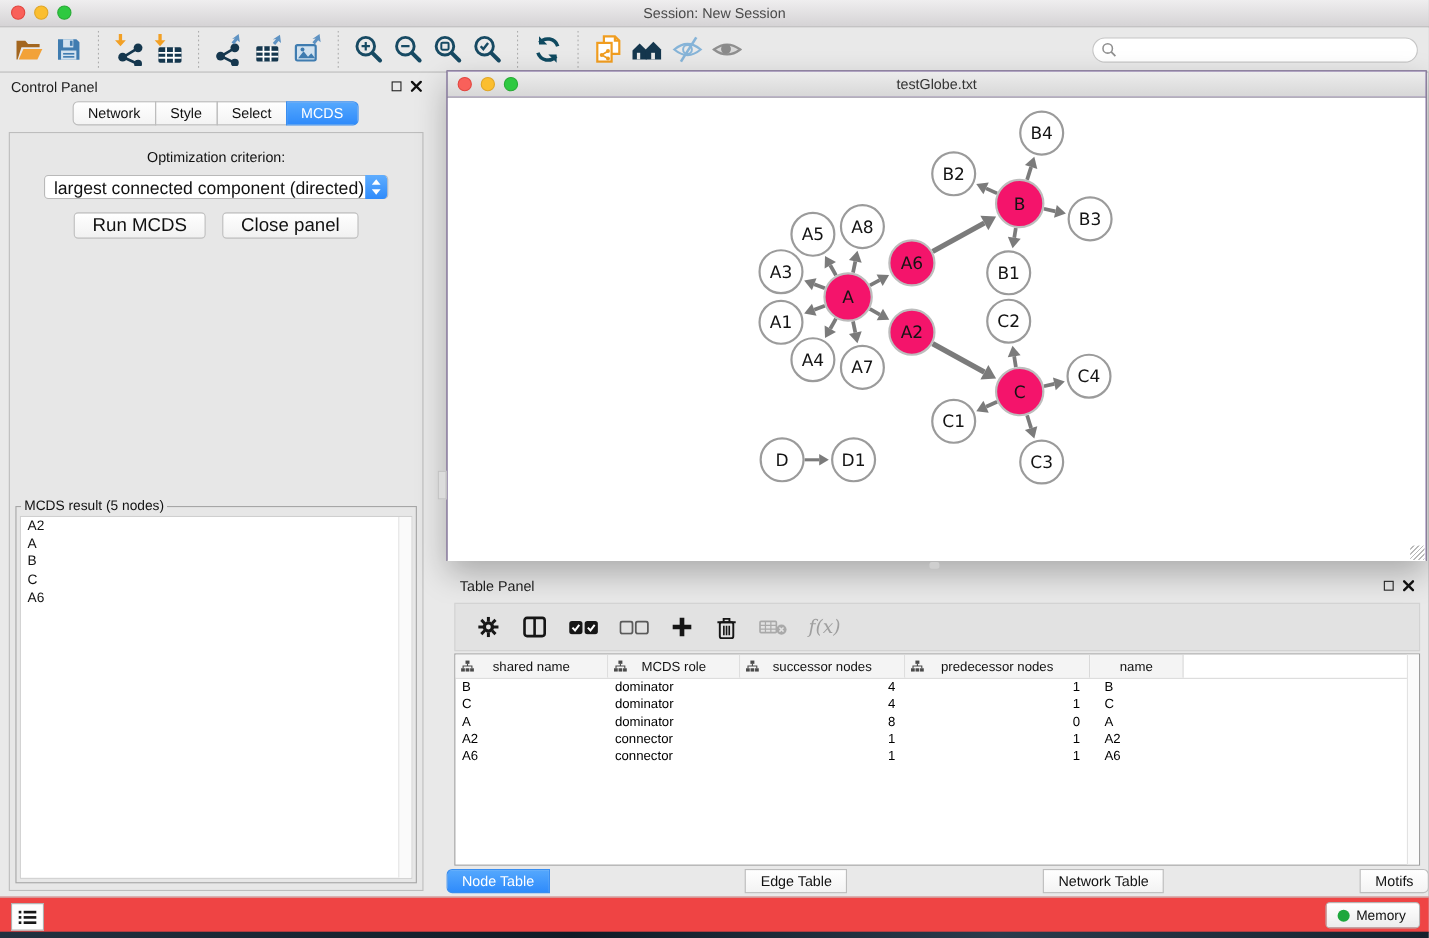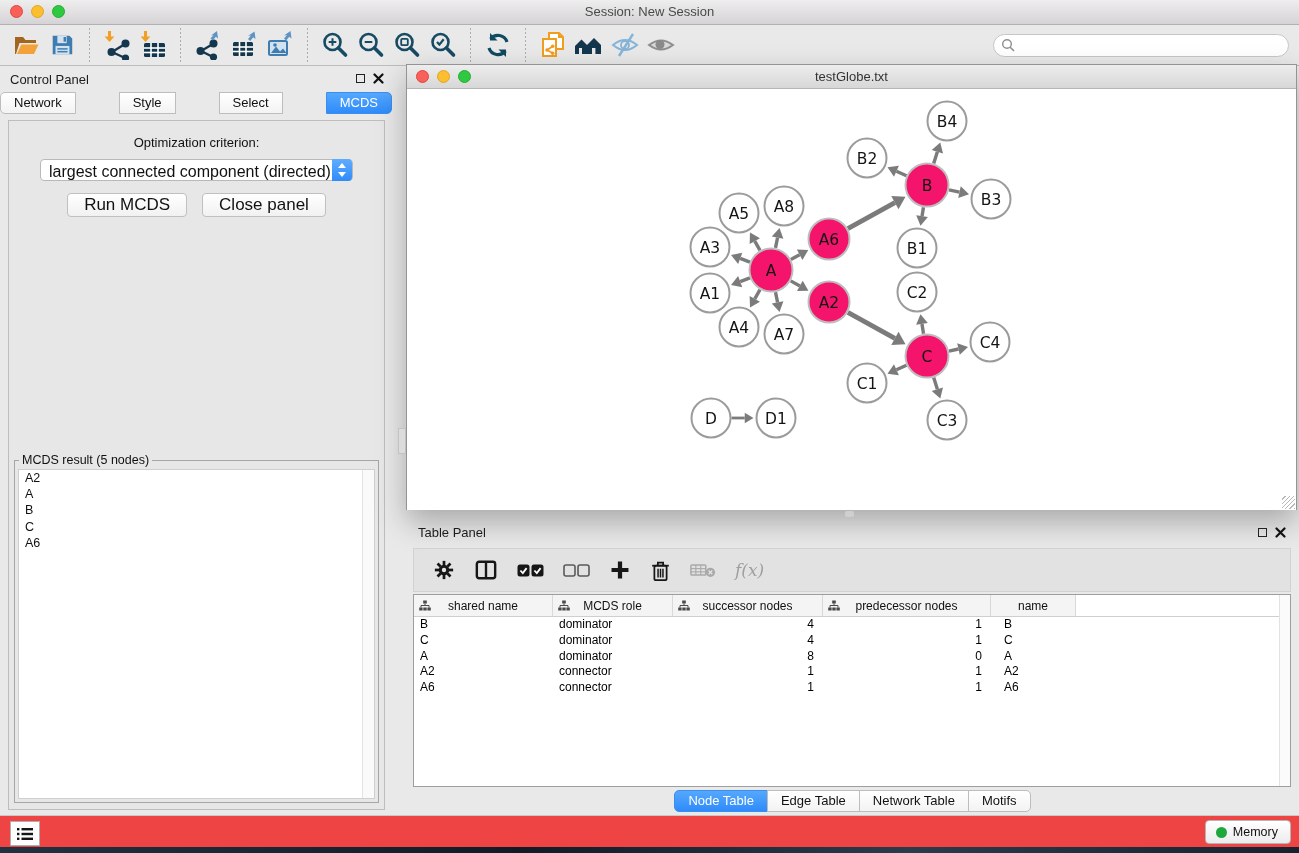--- a/index.html
+++ b/index.html
@@ -25,21 +25,21 @@
   .searchbox{position:relative;width:296px;height:23px;margin-right:10px;flex:0 0 auto;}
   .searchbox input{width:100%;height:100%;box-sizing:border-box;border:1px solid #c6c6c6;
                    border-radius:12px;background:#fff;padding:0 10px 0 26px;font-size:12px;outline:none;}
   .searchbox svg{position:absolute;left:8px;top:4px;}
   
   .control-panel{position:absolute;left:0;top:66px;width:392px;height:748px;}
   .cp-header{position:relative;height:26px;}
   .panel-title{position:absolute;left:10px;top:6px;font-size:13px;color:#1c1c1c;}
   .panel-btns{position:absolute;right:8px;top:7px;display:flex;gap:8px;align-items:center;}
   .float-box{width:9px;height:9px;border:1.5px solid #222;box-sizing:border-box;}
-  .seg-row{display:flex;justify-content:space-between;}
+  .seg-row{display:flex;justify-content:center;}
   .seg-btn{border:1px solid #bdbdbd;background:linear-gradient(#ffffff,#f3f3f3);padding:2px 13px;
            font-size:13px;color:#111;margin-left:-1px;line-height:16px;}
   .seg-btn:first-child{border-radius:5px 0 0 5px;margin-left:0;}
   .seg-btn:last-child{border-radius:0 5px 5px 0;}
   .seg-btn.active{background:linear-gradient(#55a8fd,#2f8bfb);color:#fff;border-color:#3a8ef0;}
   .cp-content{position:absolute;left:8px;right:7px;top:54px;bottom:4px;background:#e7e7e7;
               border:1px solid #bdbdbd;}
   .opt-label{margin-top:14px;text-align:center;font-size:13px;color:#111;}
   .criterion{position:relative;width:313px;height:22px;margin:9px auto 0;background:#fff;
              border:1px solid #b9b9b9;border-radius:4px;box-sizing:border-box;}
@@ -88,21 +88,21 @@
          border-bottom:1px solid #cfcfcf;}
   .th{position:relative;background:#f4f4f4;border-right:1px solid #d9d9d9;display:flex;
       align-items:center;justify-content:center;font-size:12px;color:#111;}
   .th svg{position:absolute;left:5px;top:5px;}
   .trow{display:grid;grid-template-columns:139px 120px 150px 168px 85px 1fr;height:15.8px;
         font-size:12px;color:#000;}
   .td{padding:0 6px;line-height:15.8px;white-space:nowrap;overflow:hidden;}
   .td.num{text-align:right;padding-right:9px;}
   .td.namecol{padding-left:13px;}
   .tbl-scroll{position:absolute;right:0;top:0;bottom:0;width:10px;background:#fbfbfb;border-left:1px solid #e2e2e2;}
-  .tp-tabs{position:absolute;left:0;right:0;bottom:3px;display:flex;justify-content:center;}
+  .tp-tabs{position:absolute;left:0;right:0;bottom:3px;display:flex;justify-content:space-between;}
   
   .statusbar{position:absolute;left:0;top:815px;width:100%;height:32px;background:#ef4444;
              border-top:1px solid #c9c9c9;}
   .list-btn{position:absolute;left:10px;top:5px;width:28px;height:23px;border:1px solid #aeaeae;
             background:#fdfdfd;display:flex;align-items:center;justify-content:center;}
   .memory-btn{position:absolute;right:8px;top:4px;height:24px;border:1px solid #b5b5b5;border-radius:4px;
               background:linear-gradient(#ffffff,#ececec);display:flex;align-items:center;gap:6px;
               padding:0 12px 0 10px;font-size:12.5px;color:#111;box-sizing:border-box;}
   .green-dot{width:11px;height:11px;border-radius:50%;background:#1ea73c;}
   .desktop-strip{position:absolute;left:0;top:847px;width:100%;height:6px;

